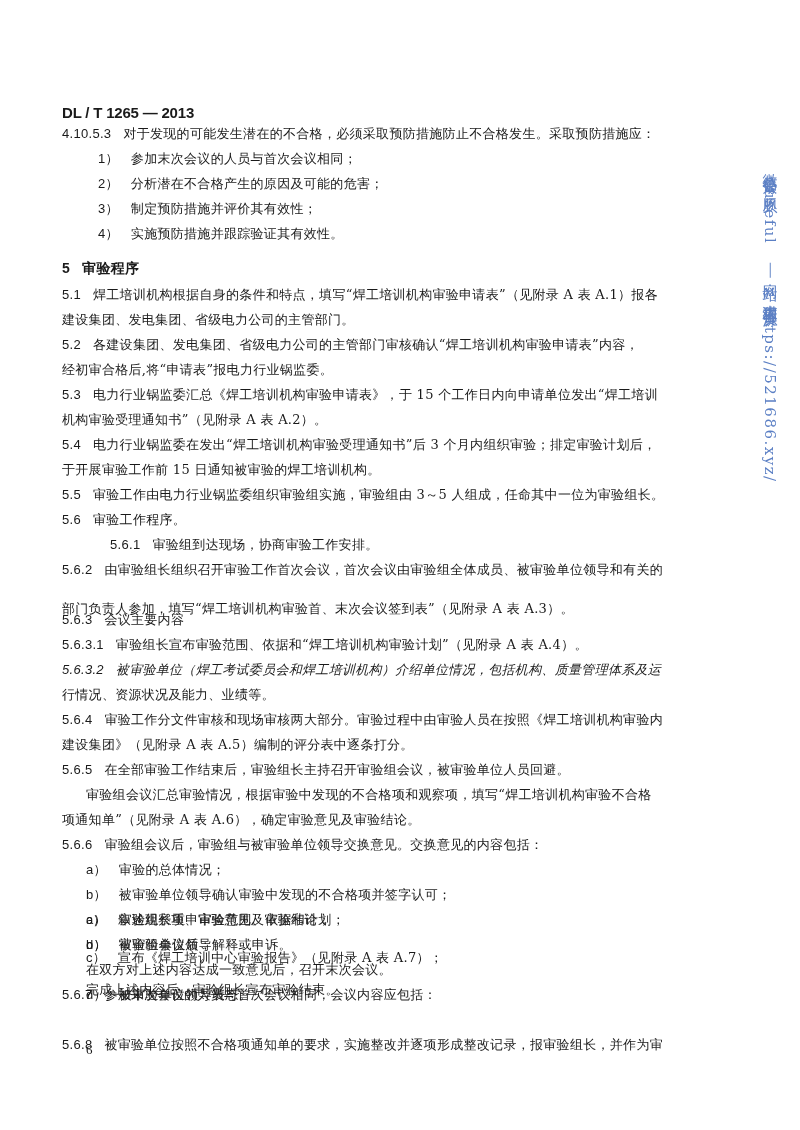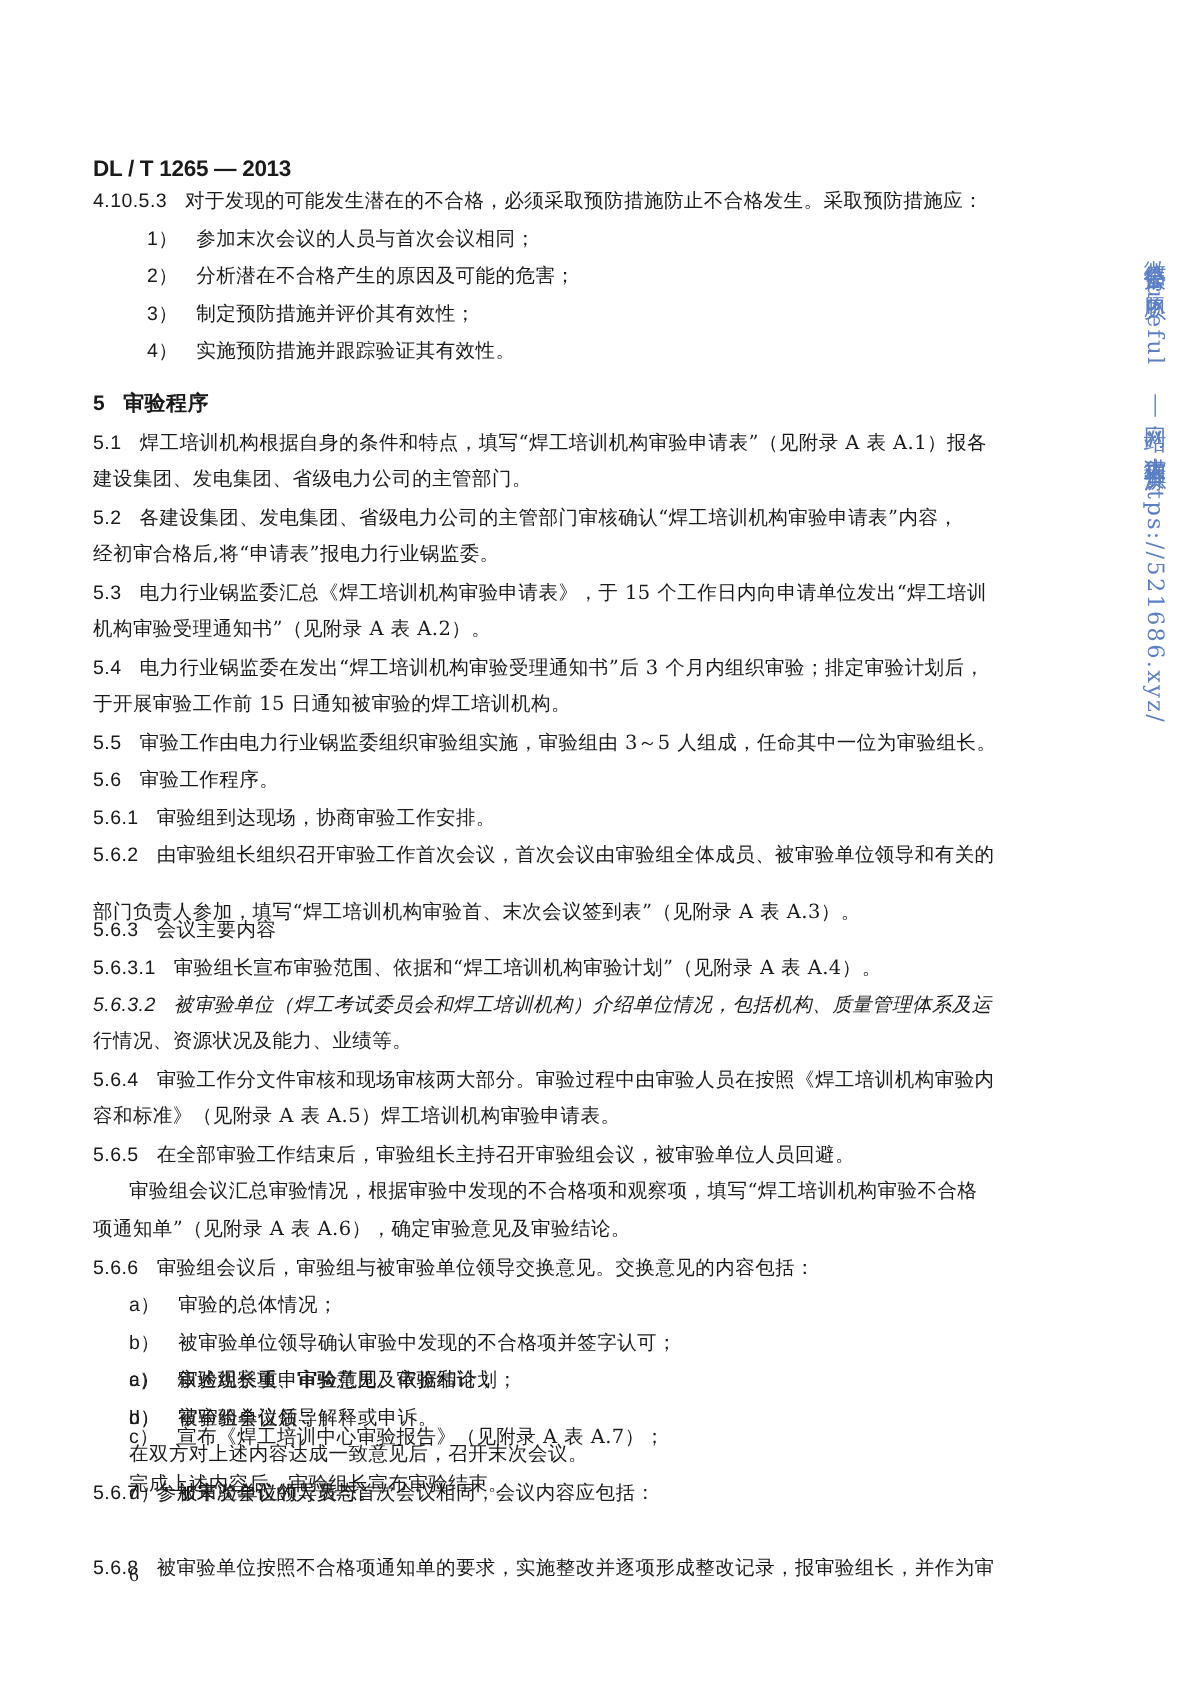--- a/index.html
+++ b/index.html
@@ -43,29 +43,29 @@
       <div class="line " style="top: 285px;"><span class="num">5.1</span><span>焊工培训机构根据自身的条件和特点，填写“焊工培训机构审验申请表”（见附录 A 表 A.1）报各</span></div>
       <div class="line " style="top: 310px;"><span>建设集团、发电集团、省级电力公司的主管部门。</span></div>
       <div class="line " style="top: 335px;"><span class="num">5.2</span><span>各建设集团、发电集团、省级电力公司的主管部门审核确认“焊工培训机构审验申请表”内容，</span></div>
       <div class="line " style="top: 360px;"><span>经初审合格后,将“申请表”报电力行业锅监委。</span></div>
       <div class="line " style="top: 385px;"><span class="num">5.3</span><span>电力行业锅监委汇总《焊工培训机构审验申请表》，于 15 个工作日内向申请单位发出“焊工培训</span></div>
       <div class="line " style="top: 410px;"><span>机构审验受理通知书”（见附录 A 表 A.2）。</span></div>
       <div class="line " style="top: 435px;"><span class="num">5.4</span><span>电力行业锅监委在发出“焊工培训机构审验受理通知书”后 3 个月内组织审验；排定审验计划后，</span></div>
       <div class="line " style="top: 460px;"><span>于开展审验工作前 15 日通知被审验的焊工培训机构。</span></div>
       <div class="line " style="top: 485px;"><span class="num">5.5</span><span>审验工作由电力行业锅监委组织审验组实施，审验组由 3～5 人组成，任命其中一位为审验组长。</span></div>
       <div class="line " style="top: 510px;"><span class="num">5.6</span><span>审验工作程序。</span></div>
-      <div class="line " style="top: 535px;"><span class="num">5.6.1</span><span>审验组到达现场，协商审验工作安排。</span></div>
+      <div class="line " style="top: 535px; margin-left: 48px;"><span class="num">5.6.1</span><span>审验组到达现场，协商审验工作安排。</span></div>
       <div class="line " style="top: 560px;"><span class="num">5.6.2</span><span>由审验组长组织召开审验工作首次会议，首次会议由审验组全体成员、被审验单位领导和有关的</span></div>
       <div class="line " style="top: 599px;"><span>部门负责人参加，填写“焊工培训机构审验首、末次会议签到表”（见附录 A 表 A.3）。</span></div>
       <div class="line " style="top: 610px;"><span class="num">5.6.3</span><span>会议主要内容</span></div>
       <div class="line " style="top: 635px;"><span class="num">5.6.3.1</span><span>审验组长宣布审验范围、依据和“焊工培训机构审验计划”（见附录 A 表 A.4）。</span></div>
       <div class="line " style="top: 660px; font-style: italic;"><span class="num">5.6.3.2</span><span>被审验单位（焊工考试委员会和焊工培训机构）介绍单位情况，包括机构、质量管理体系及运</span></div>
       <div class="line " style="top: 685px;"><span>行情况、资源状况及能力、业绩等。</span></div>
       <div class="line " style="top: 710px;"><span class="num">5.6.4</span><span>审验工作分文件审核和现场审核两大部分。审验过程中由审验人员在按照《焊工培训机构审验内</span></div>
-      <div class="line " style="top: 735px;"><span>容和标准》（见附录 A 表 A.5）焊工培训机构审验申请表。</span></div>
+      <div class="line " style="top: 735px;"><span>建设集团》（见附录 A 表 A.5）编制的评分表中逐条打分。</span></div>
       <div class="line " style="top: 760px;"><span class="num">5.6.5</span><span>在全部审验工作结束后，审验组长主持召开审验组会议，被审验单位人员回避。</span></div>
       <div class="line ind2" style="top: 785px;"><span>审验组会议汇总审验情况，根据审验中发现的不合格项和观察项，填写“焊工培训机构审验不合格</span></div>
       <div class="line " style="top: 810px;"><span>项通知单”（见附录 A 表 A.6），确定审验意见及审验结论。</span></div>
       <div class="line " style="top: 835px;"><span class="num">5.6.6</span><span>审验组会议后，审验组与被审验单位领导交换意见。交换意见的内容包括：</span></div>
       <div class="line ind3" style="top: 860px;"><span class="num">a）</span><span>审验的总体情况；</span></div>
       <div class="line ind3" style="top: 885px;"><span class="num">b）</span><span>被审验单位领导确认审验中发现的不合格项并签字认可；</span></div>
       <div class="line ind3" style="top: 910px;"><span class="num">c）</span><span>叙述观察项、审验意见及审验结论；</span></div>
       <div class="line ind3" style="top: 935px;"><span class="num">d）</span><span>被审验单位领导解释或申诉。</span></div>
       <div class="line ind3" style="top: 960px;"><span>在双方对上述内容达成一致意见后，召开末次会议。</span></div>
       <div class="line " style="top: 985px;"><span class="num">5.6.7</span><span>参加末次会议的人员与首次会议相同，会议内容应包括：</span></div>

